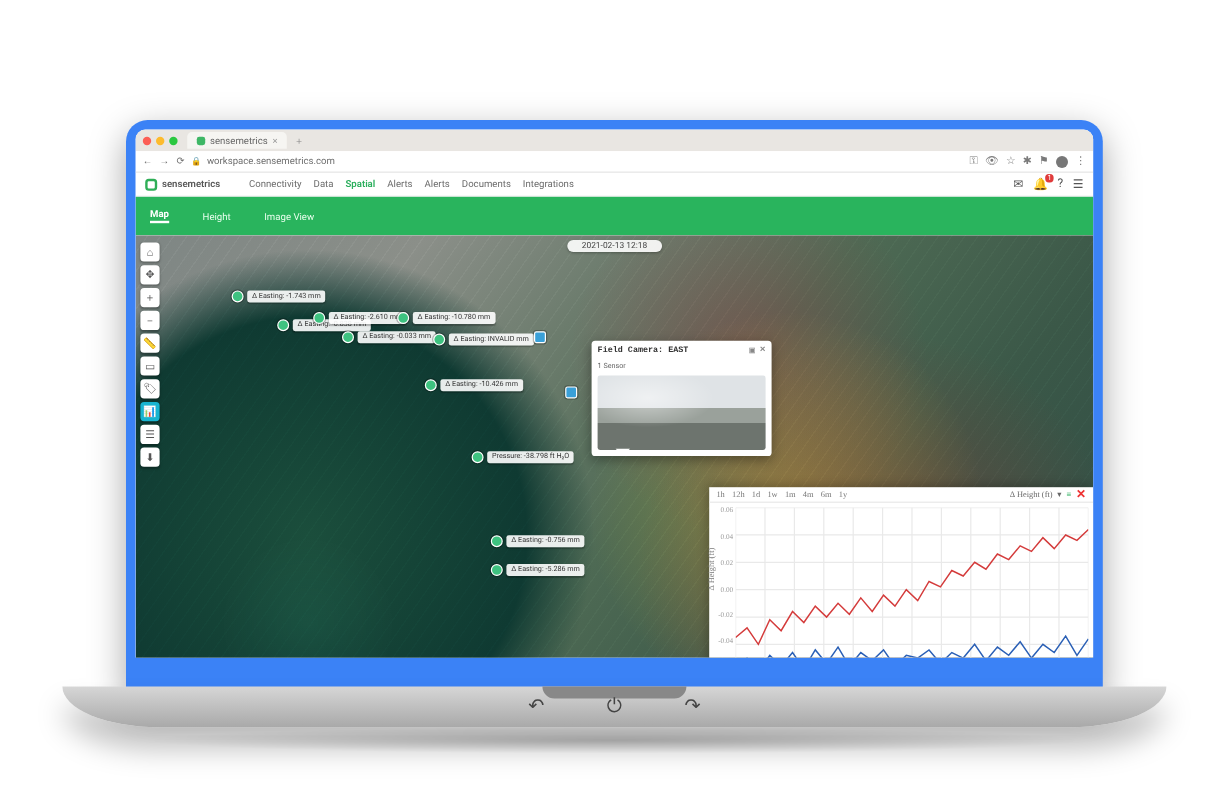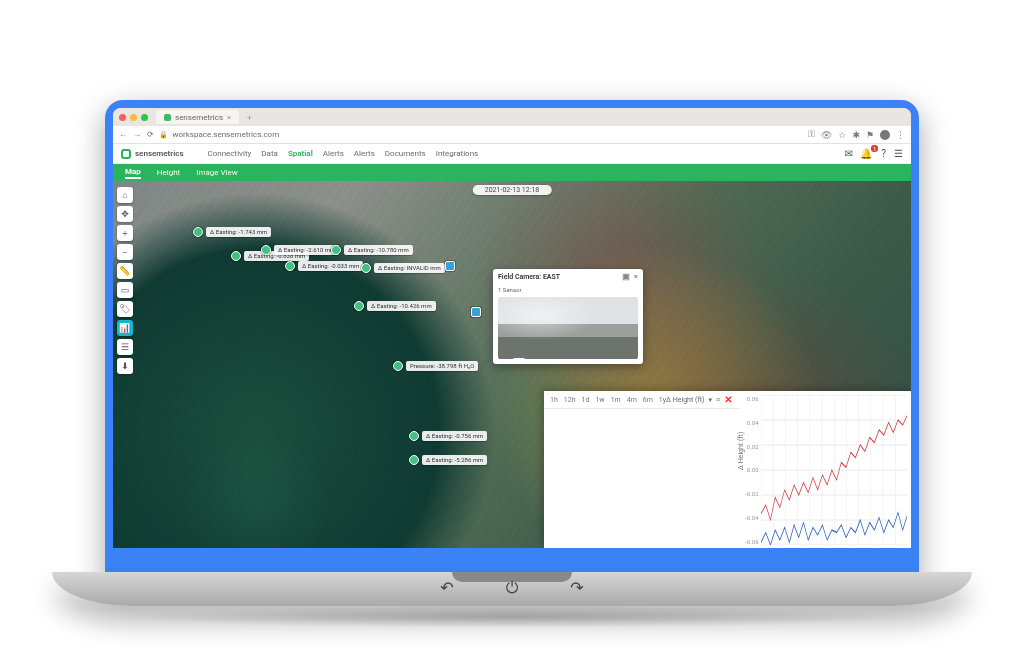--- a/index.html
+++ b/index.html
@@ -44,21 +44,21 @@
   .app-header { height:20px; background:#fff; display:flex; align-items:center; padding:0 8px; font-size:8px; color:#6b6b6b; border-bottom:1px solid #eee; }
   .brand { display:flex; align-items:center; gap:4px; font-weight:600; color:#555; }
   .brand .logo { width:10px; height:10px; border-radius:3px; border:2px solid #2fae57; position:relative; }
   .nav { display:flex; gap:10px; margin-left:24px; }
   .nav span.active { color:#2aae5c; font-weight:600; }
   .hdr-right { margin-left:auto; display:flex; gap:8px; align-items:center; font-size:10px; color:#555; }
   .bell { position:relative; }
   .bell .badge { position:absolute; top:-3px; right:-5px; background:#e03b3b; color:#fff; font-size:6px; line-height:7px; padding:0 2px; border-radius:3px; }
 
   
-  .subnav { height:17px; background:#29b45d; display:flex; align-items:center; padding:0 12px; gap:16px; font-size:8px; color:#e9ffee; }
+  .subnav { height:32px; background:#29b45d; display:flex; align-items:center; padding:0 12px; gap:28px; font-size:8px; color:#e9ffee; }
   .subnav span.active { color:#fff; font-weight:700; border-bottom:2px solid #fff; padding-bottom:1px; }
 
   
   .map-area { position:relative; height: calc(100% - 72px); overflow:hidden; }
   .sat {
     position:absolute; inset:0;
     background:
       radial-gradient(circle at 18% 68%, #1b4e3c 0%, #0f3a32 26%, rgba(0,0,0,0) 34%),
       radial-gradient(circle at 78% 78%, rgba(182,42,42,.35), rgba(0,0,0,0) 30%),
       radial-gradient(circle at 68% 62%, rgba(210,190,60,.45), rgba(0,0,0,0) 28%),
@@ -82,31 +82,31 @@
   .ts-pill { position:absolute; left:50%; top:4px; transform:translateX(-50%); background:rgba(255,255,255,.9); color:#444; font-size:7px; padding:1px 12px; border-radius:8px; box-shadow:0 1px 2px rgba(0,0,0,.25); z-index:30;}
 
   
   .mk { position:absolute; display:flex; align-items:center; gap:3px; z-index:25; }
   .mk .dotm { width:10px; height:10px; border-radius:50%; background:#3ec280; border:1px solid #fff; box-shadow:0 0 0 1px rgba(0,0,0,.25); }
   .mk .lbl { background:rgba(255,255,255,.9); color:#333; font-size:6px; line-height:8px; padding:1px 4px; border-radius:2px; white-space:nowrap; box-shadow:0 1px 1px rgba(0,0,0,.25);}
   .mk.cam .dotm { background:#3aa0d8; border-radius:2px; }
 
   
   .popup { position:absolute; left:380px; top:88px; width:150px; background:#fff; border-radius:3px; box-shadow:0 3px 10px rgba(0,0,0,.35); z-index:35; font-size:7px; }
-  .popup .ph { display:flex; justify-content:space-between; align-items:center; padding:3px 5px; color:#333; font-weight:600;}
+  .popup .ph { display:flex; justify-content:space-between; align-items:center; padding:3px 5px; color:#333; font-weight:600;font-family:Liberation Mono, monospace;}
   .popup .ph .px-icons { display:flex; gap:4px; color:#888; font-size:8px; }
   .popup .sub { padding:2px 5px 4px; color:#666; font-size:6px;}
   .popup .img { margin:0 5px 5px; height:62px; border-radius:2px;
     background: linear-gradient(#dfe3e6 0 44%, #9aa19b 44% 64%, #6d746e 64% 100%); position:relative; }
   .popup .img::after { content:""; position:absolute; inset:0;
     background: radial-gradient(ellipse at 30% 30%, rgba(255,255,255,.5), transparent 40%); }
   .popup .tip { position:absolute; left:20px; bottom:-6px; width:0; height:0; border:6px solid transparent; border-top-color:#fff; }
 
   
-  .chart { position:absolute; right:0; bottom:0; width:367px; height:158px; background:#fff; box-shadow:-2px -2px 8px rgba(0,0,0,.25); z-index:36; display:flex; flex-direction:row; }
+  .chart { position:absolute; right:0; bottom:0; width:320px; height:158px; background:#fff; box-shadow:-2px -2px 8px rgba(0,0,0,.25); z-index:36; display:flex; flex-direction:column;font-family:Liberation Serif, serif; }
   .chart .ch { height:18px; display:flex; align-items:center; justify-content:space-between; padding:0 6px; font-size:7px; color:#666; border-bottom:1px solid #e8e8e8; }
   .chart .tr { display:flex; gap:6px; }
   .chart .tr .r { color:#777; }
   .chart .rtitle { display:flex; align-items:center; gap:4px; }
   .chart .rtitle .x { color:#e33; font-size:10px; font-weight:bold; }
   .chart .menu { color:#2aae5c; }
   .chart .body { position:relative; flex:1; padding:4px 4px 4px 22px; }
   .chart svg { width:100%; height:100%; }
   .chart .ylab { position:absolute; left:2px; top:50%; transform:translateY(-50%) rotate(-90deg); transform-origin:left center; font-size:7px; color:#7a7a7a; white-space:nowrap; }
   .chart .yticks { position:absolute; left:6px; top:4px; bottom:4px; width:14px; display:flex; flex-direction:column; justify-content:space-between; font-size:6px; color:#9a9a9a; text-align:right; }

